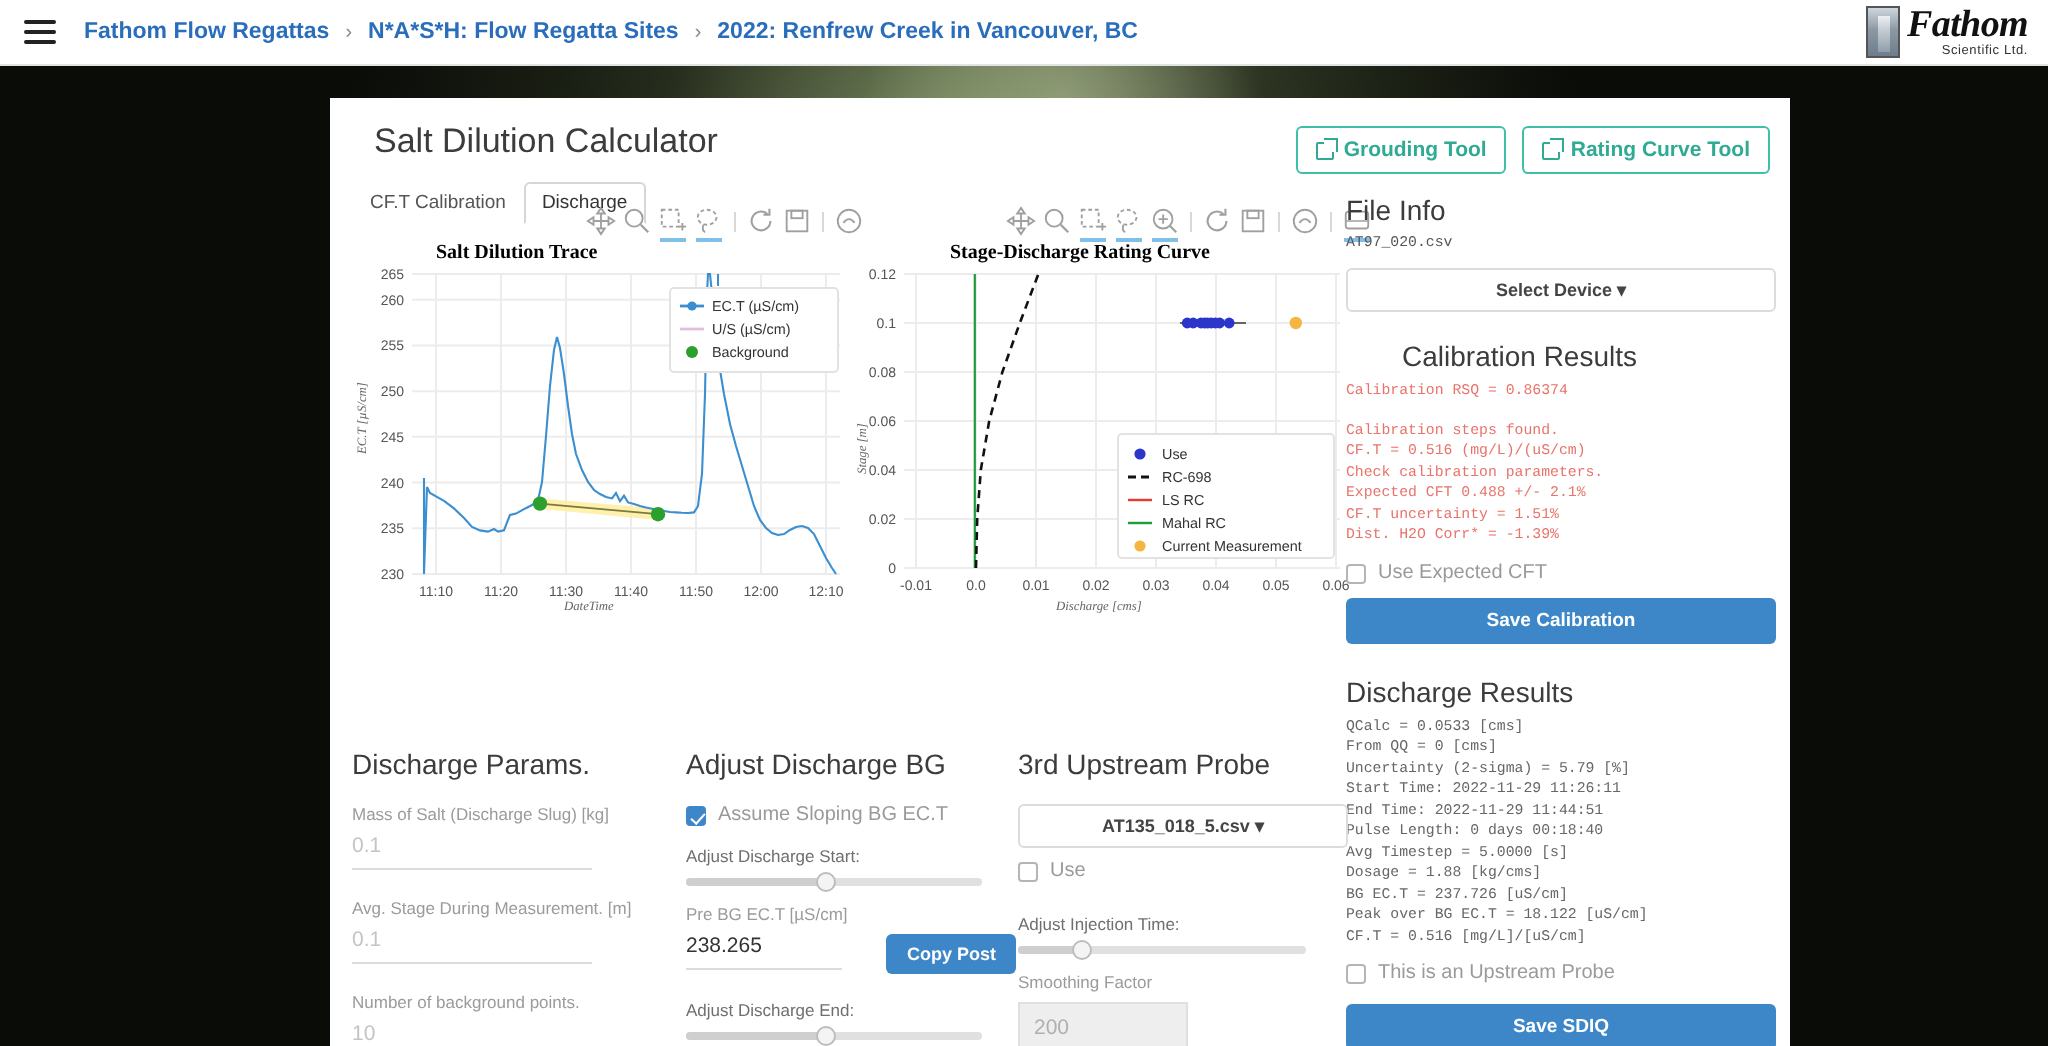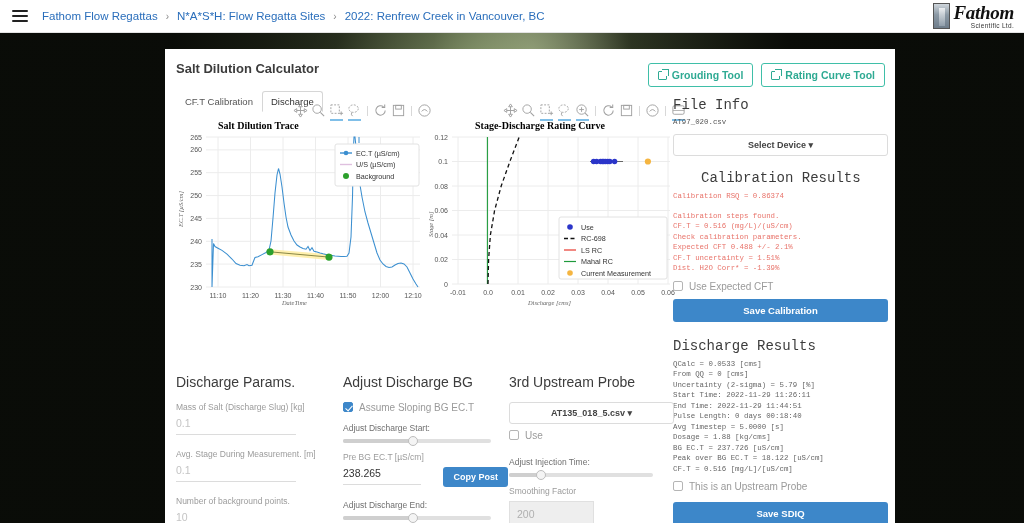--- a/index.html
+++ b/index.html
@@ -14,21 +14,21 @@
   
   .topbar {
     position:absolute; left:0; top:0; width:1024px; height:33px;
     background:#ffffff; display:flex; align-items:center;
     border-bottom:1px solid #e3e3e3; z-index:40;
   }
   .hamburger { width:16px; height:12px; margin-left:12px; margin-right:14px;
     display:flex; flex-direction:column; justify-content:space-between; cursor:pointer;}
   .hamburger i { display:block; height:2px; background:#222; border-radius:1px;}
   .crumbs { display:flex; align-items:center; font-size:11.5px; }
-  .crumb { color:#2a6ebb; white-space:nowrap; cursor:pointer; }
+  .crumb { color:#2a6ebb; white-space:nowrap; cursor:pointer;font-weight:bold; }
   .crumb.last { color:#2a6ebb; }
   .crumb-sep { color:#8a8a8a; margin:0 8px; font-size:10px; }
   .logo { position:absolute; right:10px; top:3px; display:flex; align-items:center; gap:4px;}
   .logo-mark { width:17px; height:26px; background:
       linear-gradient(180deg,#cfd6dc 0%, #8b99a5 45%, #6e7d8b 100%);
       border:1px solid #555; position:relative; }
   .logo-mark:after{ content:""; position:absolute; left:5px; top:4px; width:6px; height:18px;
       background:linear-gradient(180deg,#fff,#9aa8b4); opacity:.75;}
   .logo-txt { display:flex; flex-direction:column; line-height:1; }
   .logo-name { font-family:"Liberation Serif", serif; font-weight:bold; font-style:italic;
@@ -44,21 +44,21 @@
       linear-gradient(180deg,#232a1c 0%, #0c0f0a 40%, #070806 100%);
     z-index:1;
   }
 
   
   .card {
     position:absolute; left:165px; top:49px; width:730px; height:474px;
     background:#ffffff; z-index:10; overflow:hidden;
   }
 
-  .card-title { position:absolute; left:11px; top:12px; font-size:13px; color:#3c3c3c;font-weight:bold; }
+  .card-title { position:absolute; left:22px; top:12px; font-size:17px; color:#3c3c3c; }
 
   .tool-btns { position:absolute; right:10px; top:14px; display:flex; gap:8px; }
   .tool-btn {
     display:flex; align-items:center; gap:5px; border:1px solid #3fbfa8;
     color:#2faa93; background:#fff; font-size:10.5px; font-weight:bold;
     padding:5px 9px; border-radius:3px; cursor:pointer; white-space:nowrap;
   }
   .ext-ico { width:9px; height:9px; border:1.3px solid #2faa93; position:relative; border-radius:1px;}
   .ext-ico:after { content:""; position:absolute; right:-3px; top:-3px; width:6px; height:6px;
     border-top:1.3px solid #2faa93; border-right:1.3px solid #2faa93; background:#fff;}
@@ -80,33 +80,33 @@
   
   .chart { position:absolute; }
   .ctitle { font-family:"Liberation Serif", serif; font-weight:bold; font-size:10px; color:#111; }
   .axlabel { font-family:"Liberation Serif", serif; font-style:italic; fill:#666; }
   .tick { font-size:7px; fill:#555; font-family:"Liberation Sans", sans-serif; }
   .legbox { fill:#fff; stroke:#e2e2e2; }
   .legtxt { font-size:7.2px; fill:#333; font-family:"Liberation Sans", sans-serif; }
 
   
   .rcol { position:absolute; left:508px; top:48px; width:215px; }
-  .sec-h { font-size:14px; color:#3c3c3c; margin:0 0 5px 0; font-weight:normal;font-family:Liberation Mono, monospace;}
+  .sec-h { font-size:14px; color:#3c3c3c; margin:0 0 5px 0; font-weight:normal;}
   .mono { font-family:"Liberation Mono", monospace; font-size:7.4px; color:#555; letter-spacing:0px;}
   .mono.red { color:#e8736a; line-height:1.42; }
   .mono.grey { color:#666; line-height:1.42; }
   .selectbox {
     width:100%; border:1px solid #dcdcdc; border-radius:3px; background:#fff;
     font-size:9px; font-weight:bold; color:#444; padding:5px 0; text-align:center; cursor:pointer;
   }
   .btn-primary {
     width:100%; background:#3d87c9; color:#fff; border:none; border-radius:3px;
     font-size:9.5px; font-weight:bold; padding:6px 0; cursor:pointer; text-align:center;
   }
-  .chkrow { display:flex; align-items:flex-start; gap:6px; font-size:10px; color:#9a9a9a; margin:7px 0;}
+  .chkrow { display:flex; align-items:flex-end; gap:6px; font-size:10px; color:#9a9a9a; margin:7px 0;}
   .chk { width:10px; height:10px; border:1px solid #b5b5b5; border-radius:2px; background:#fff;}
   .chk.checked { background:#3d87c9; border-color:#3d87c9; position:relative;}
   .chk.checked:after{ content:""; position:absolute; left:2.6px; top:0.6px; width:3px; height:6px;
       border:solid #fff; border-width:0 1.6px 1.6px 0; transform:rotate(42deg);}
 
   
   .bcol { position:absolute; top:325px; }
   .bh { font-size:14px; color:#3c3c3c; margin-bottom:12px; }
   .fl { font-size:8.5px; color:#9b9b9b; margin-bottom:5px; }
   .fv { font-size:10.5px; color:#c4c4c4; padding-bottom:5px;

